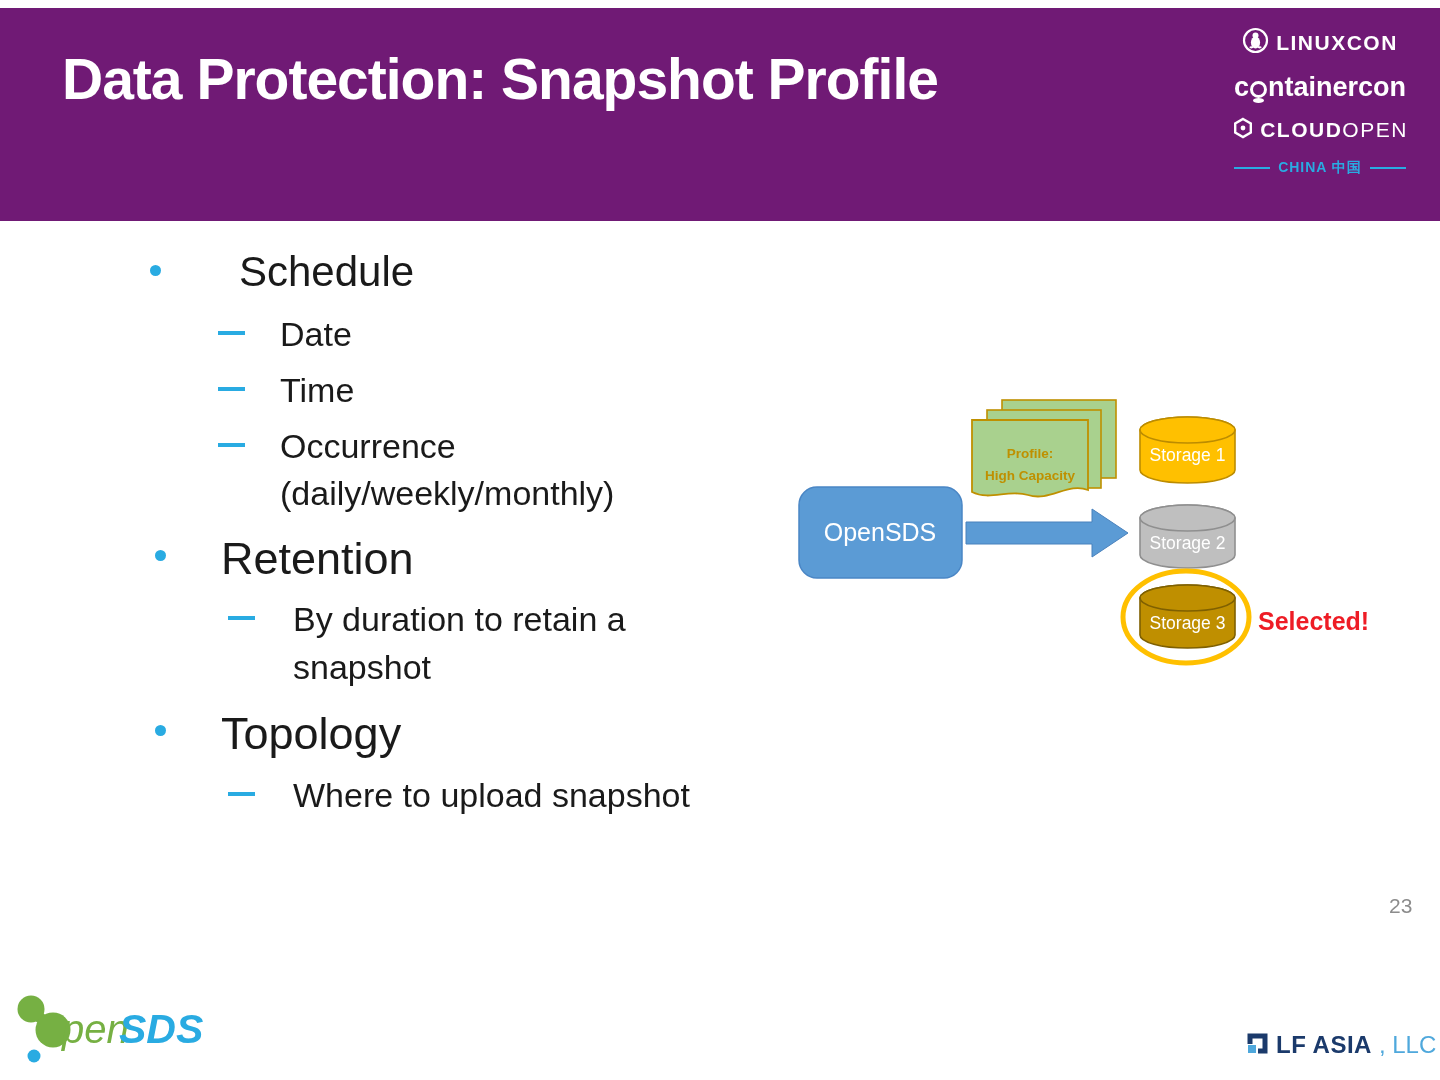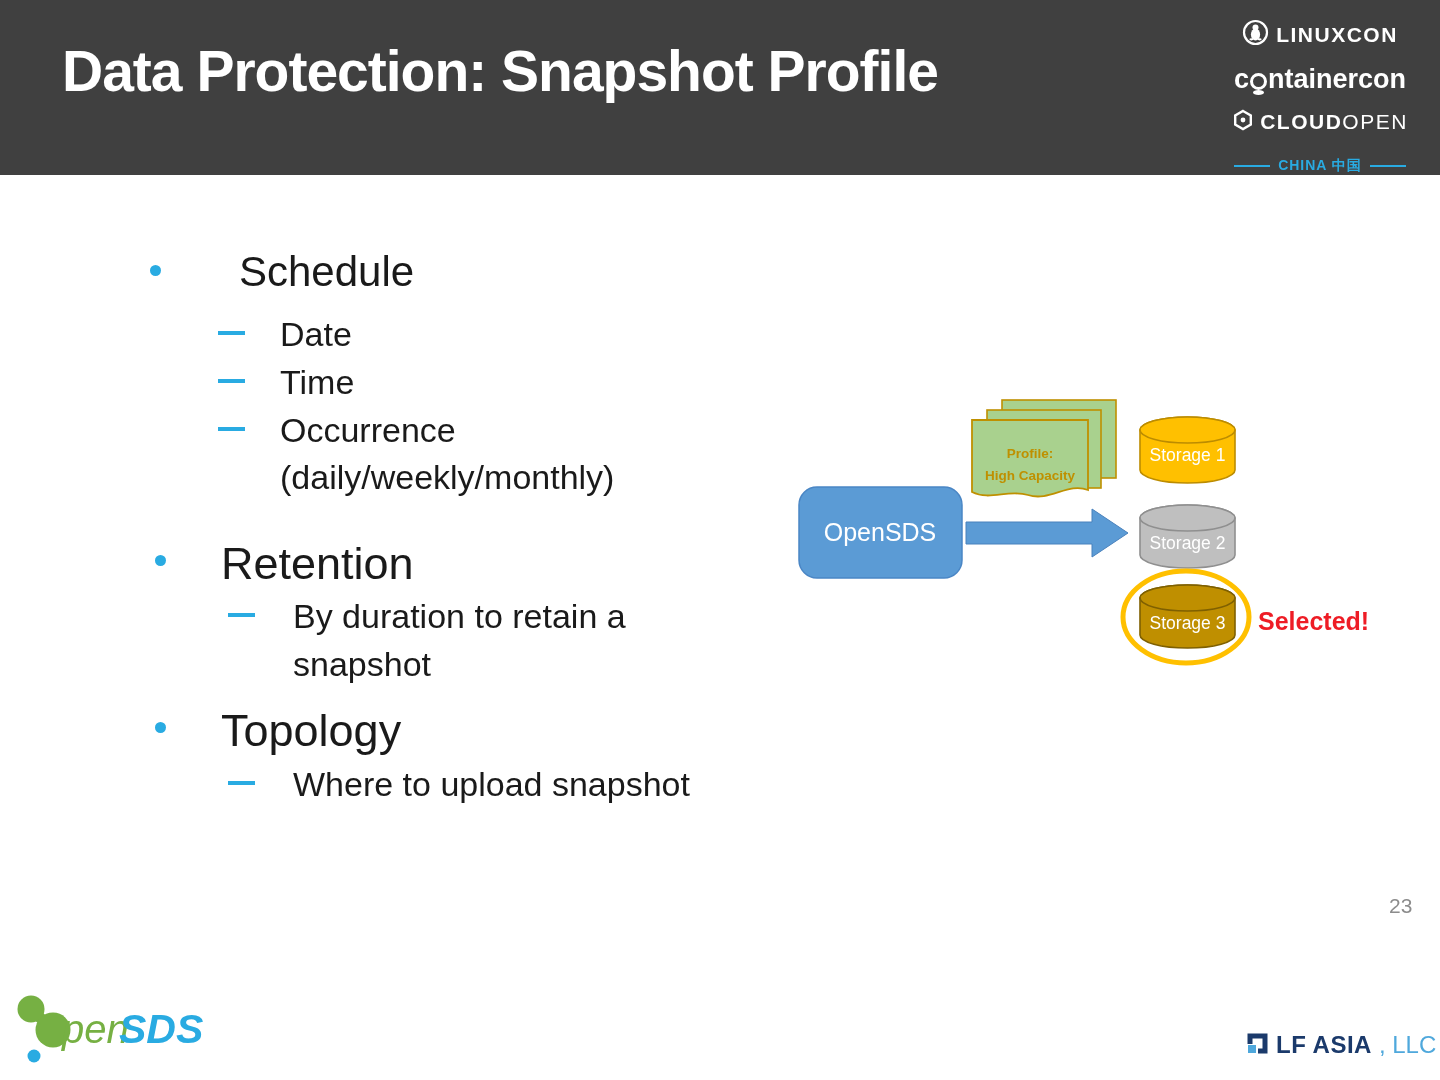--- a/index.html
+++ b/index.html
@@ -1,57 +1,57 @@
 <!DOCTYPE html>
 <html><head>
 <meta charset="utf-8">
 <style>
   * { margin:0; padding:0; box-sizing:border-box; }
   html,body { width:1440px; height:1080px; }
   body { font-family:"Liberation Sans", sans-serif; background:#ffffff; overflow:hidden; }
   .slide { position:relative; width:1440px; height:1080px; background:#ffffff; }
 
   
-  .header { position:absolute; left:0; top:0; width:1440px; height:175px; background:#404040; }
+  .header { position:absolute; left:0; top:8px; width:1440px; height:213px; background:#701a75; }
   .slide-title {
     position:absolute; left:62px; top:40px; width:1100px;
     color:#ffffff; font-size:57px; font-weight:bold; letter-spacing:-1px; line-height:62px;
   }
   .logo-block {
     position:absolute; top:19px; right:30px; width:180px;
     display:flex; flex-direction:column; align-items:center; gap:14px; color:#fff;
   }
   .logo-row { display:flex; align-items:center; justify-content:center; }
   .linuxcon-text { font-size:21px; font-weight:bold; letter-spacing:1.5px; margin-left:7px; }
   .containercon { font-size:27px; font-weight:bold; letter-spacing:0; display:flex; align-items:center; }
   .circle-o {
     width:17px; height:17px; border:3px solid #fff; border-radius:50%;
     display:inline-flex; align-items:center; justify-content:center; margin:4px 1px 0 1px;
   }
   .circle-o .dot { width:5px; height:5px; border-radius:50%; background:#fff; }
   .cloud-bold { font-size:21px; font-weight:bold; letter-spacing:1.5px; margin-left:6px; }
   .cloud-light { font-size:21px; font-weight:400; letter-spacing:1.5px; }
-  .china-row { display:flex; align-items:center; gap:8px; color:#29ABE2; margin-top:8px; }
+  .china-row { display:flex; align-items:center; gap:8px; color:#29ABE2; margin-top:2px; }
   .china-line { width:36px; height:2px; background:#29ABE2; }
   .china-text { font-size:14px; font-weight:bold; letter-spacing:1px; white-space:nowrap; }
 
   
   .bullets { position:absolute; left:140px; top:244px; width:660px; color:#1a1a1a; }
   .row { display:flex; align-items:flex-start; }
   .l1 { font-size:42px; line-height:1.32; }
   .l1b { font-size:45px; }
   .l2 { font-size:34px; line-height:1.4; }
   .dot { flex:0 0 11px; width:11px; height:11px; border-radius:50%; background:#29ABE2; margin-top:21px; }
   .l1 .txt { margin-left:46px; }
   .pl10 { padding-left:10px;gap:32px; } .pl15 { padding-left:15px; }
   .l1b .txt { margin-left:55px; }
   .dash { flex:0 0 27px; width:27px; height:4px; background:#29ABE2; margin-top:20px; }
   .l2a { padding-left:78px;gap:12px; } .l2a .txt { margin-left:23px; max-width:470px; }
   .l2b { padding-left:88px; } .l2b .txt { margin-left:38px; max-width:470px; }
-  .mt12 { margin-top:12px; } .mt8 { } .mt16 { margin-top:32px; } .mt13 { margin-top:13px; }
+  .mt12 { margin-top:12px; } .mt8 { margin-top:8px; } .mt16 { margin-top:11px; } .mt13 { margin-top:13px; }
 
   
   .diagram { position:absolute; left:780px; top:380px; width:660px; height:300px; }
   .diagram svg text { font-family:"Liberation Sans", sans-serif; }
 
   
   .opensds-logo { position:absolute; left:12px; top:988px; }
   .lf-logo { position:absolute; left:1246px; top:1031px; display:flex; align-items:center; gap:7px; }
   .lf-bold { font-size:24px; font-weight:800; color:#1B3A6B; letter-spacing:0.5px; }
   .lf-light { font-size:24px; font-weight:400; color:#4FA8DC; }

